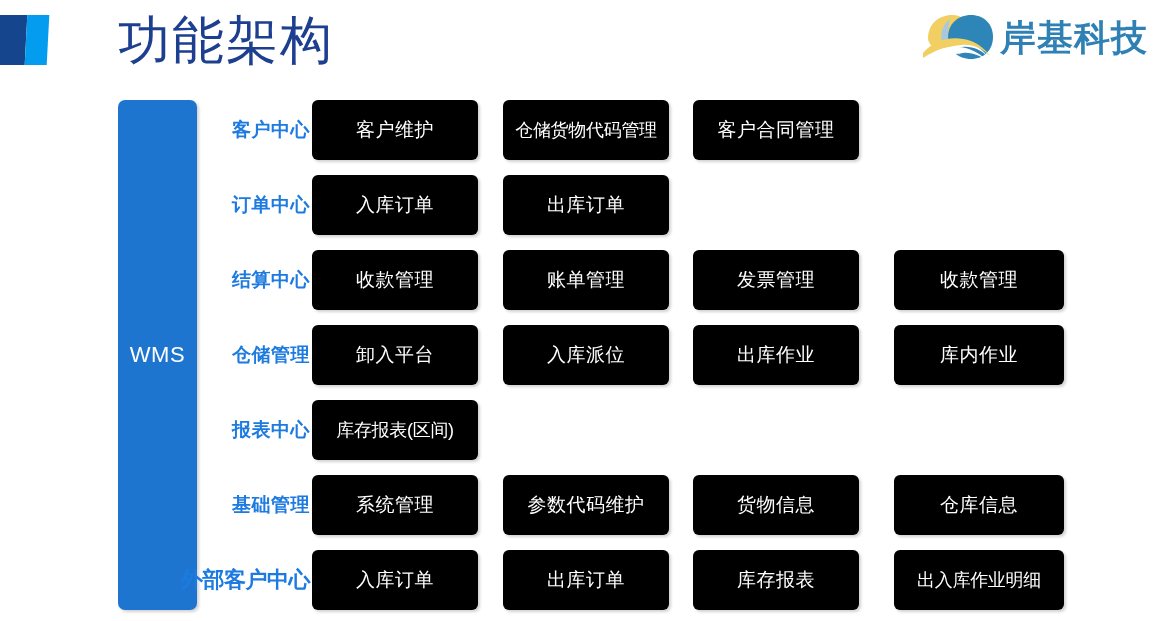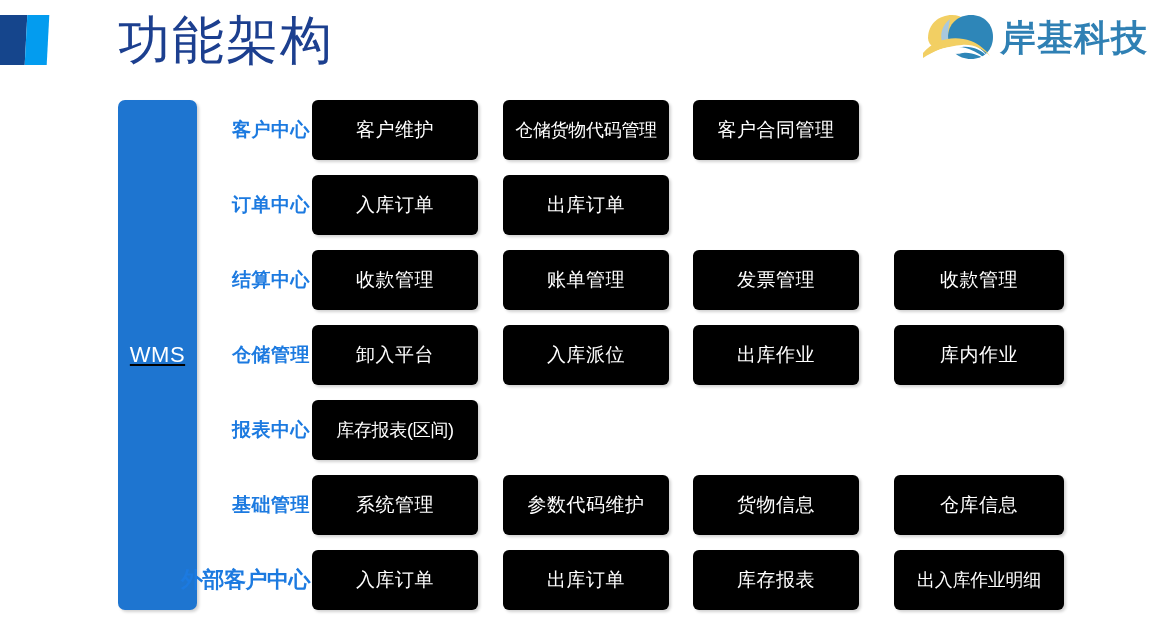--- a/index.html
+++ b/index.html
@@ -95,21 +95,20 @@
     left: 118px;
     top: 14px;
     width: 79px;
     height: 510px;
     background: #1e75d0;
     border-radius: 7px;
     box-shadow: 2px 2px 3px rgba(0,0,0,.18);
     display: flex;
     align-items: center;
     justify-content: center;
-    text-decoration: underline;
   }
   #wms-label {
     color: #ffffff;
     font-size: 22px;
     letter-spacing: .5px;
   }
 
   .row {
     position: absolute;
     left: 197px;

